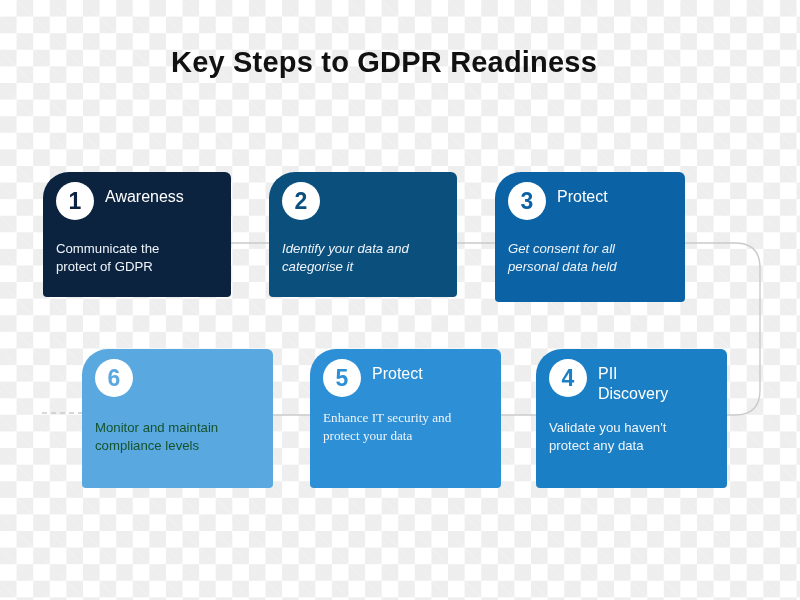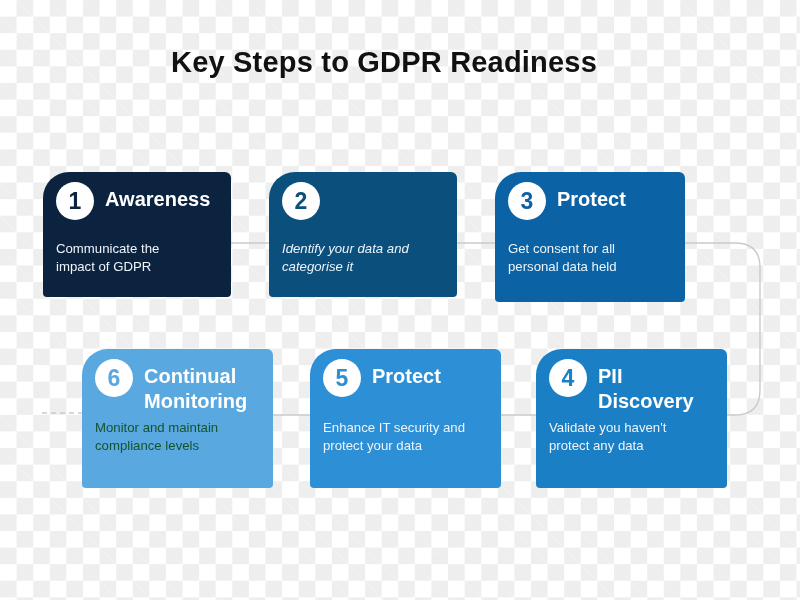--- a/index.html
+++ b/index.html
@@ -43,21 +43,21 @@
   }
   .num-circle{
     flex:0 0 auto;
     width:38px;height:38px;border-radius:50%;
     background:#ffffff;
     display:flex;align-items:center;justify-content:center;
     font-size:23px;font-weight:bold;
     line-height:1;
   }
   .card-title{
-    font-size:20px;font-weight:bold;color:#ffffff;
+    font-size:16px;font-weight:normal;color:#ffffff;
     line-height:1.25;
     padding-top:5px;
     white-space:pre-line;
   }
   .card-body{
     position:absolute;left:13px;right:12px;
     font-size:13.2px;color:#eef4f9;
     line-height:1.36;
     white-space:pre-line;
   }
@@ -80,52 +80,50 @@
       <line x1="42" y1="413" x2="82" y2="413" stroke-dasharray="5 4" stroke="#c8cacc" stroke-width="1.6"></line>
     </svg>
 
   <div id="cards-layer">
       <div class="card tl-round" style="left: 43px; top: 172px; width: 188px; height: 125px; background: rgb(12, 35, 64);">
         <div class="card-head">
           <div class="num-circle" style="color: rgb(12, 35, 64);">1</div>
           <div class="card-title">Awareness</div>
         </div>
         <div class="card-body" style="top: 68px; color: rgb(238, 244, 249);">Communicate the
-impact of GDPR</div>
+protect of GDPR</div>
       </div>
       <div class="card tl-round" style="left: 269px; top: 172px; width: 188px; height: 125px; background: rgb(11, 79, 125);">
         <div class="card-head">
           <div class="num-circle" style="color: rgb(11, 79, 125);">2</div>
         </div>
         <div class="card-body" style="top: 68px; color: rgb(238, 244, 249); font-style: italic;">Identify your data and
 categorise it</div>
       </div>
       <div class="card tl-round" style="left: 495px; top: 172px; width: 190px; height: 130px; background: rgb(11, 98, 164);">
         <div class="card-head">
           <div class="num-circle" style="color: rgb(11, 98, 164);">3</div>
           <div class="card-title">Protect</div>
         </div>
-        <div class="card-body" style="top: 68px; color: rgb(238, 244, 249);">Get consent for all
+        <div class="card-body" style="top: 68px; color: rgb(238, 244, 249); font-style: italic;">Get consent for all
 personal data held</div>
       </div>
       <div class="card tl-round" style="left: 82px; top: 349px; width: 191px; height: 139px; background: rgb(90, 168, 224);">
         <div class="card-head">
           <div class="num-circle" style="color: rgb(90, 168, 224);">6</div>
-          <div class="card-title">Continual
-Monitoring</div>
         </div>
         <div class="card-body" style="top: 70px; color: #14532d;">Monitor and maintain
 compliance levels</div>
       </div>
       <div class="card tl-round" style="left: 310px; top: 349px; width: 191px; height: 139px; background: rgb(45, 143, 213);">
         <div class="card-head">
           <div class="num-circle" style="color: rgb(45, 143, 213);">5</div>
           <div class="card-title">Protect</div>
         </div>
-        <div class="card-body" style="top: 70px; color: rgb(238, 244, 249);">Enhance IT security and
+        <div class="card-body" style="top: 60px; color: rgb(238, 244, 249); font-family: Liberation Serif, serif;">Enhance IT security and
 protect your data</div>
       </div>
       <div class="card tl-round" style="left: 536px; top: 349px; width: 191px; height: 139px; background: rgb(26, 127, 196);">
         <div class="card-head">
           <div class="num-circle" style="color: rgb(26, 127, 196);">4</div>
           <div class="card-title">PII
 Discovery</div>
         </div>
         <div class="card-body" style="top: 70px; color: rgb(238, 244, 249);">Validate you haven't
 protect any data</div>

